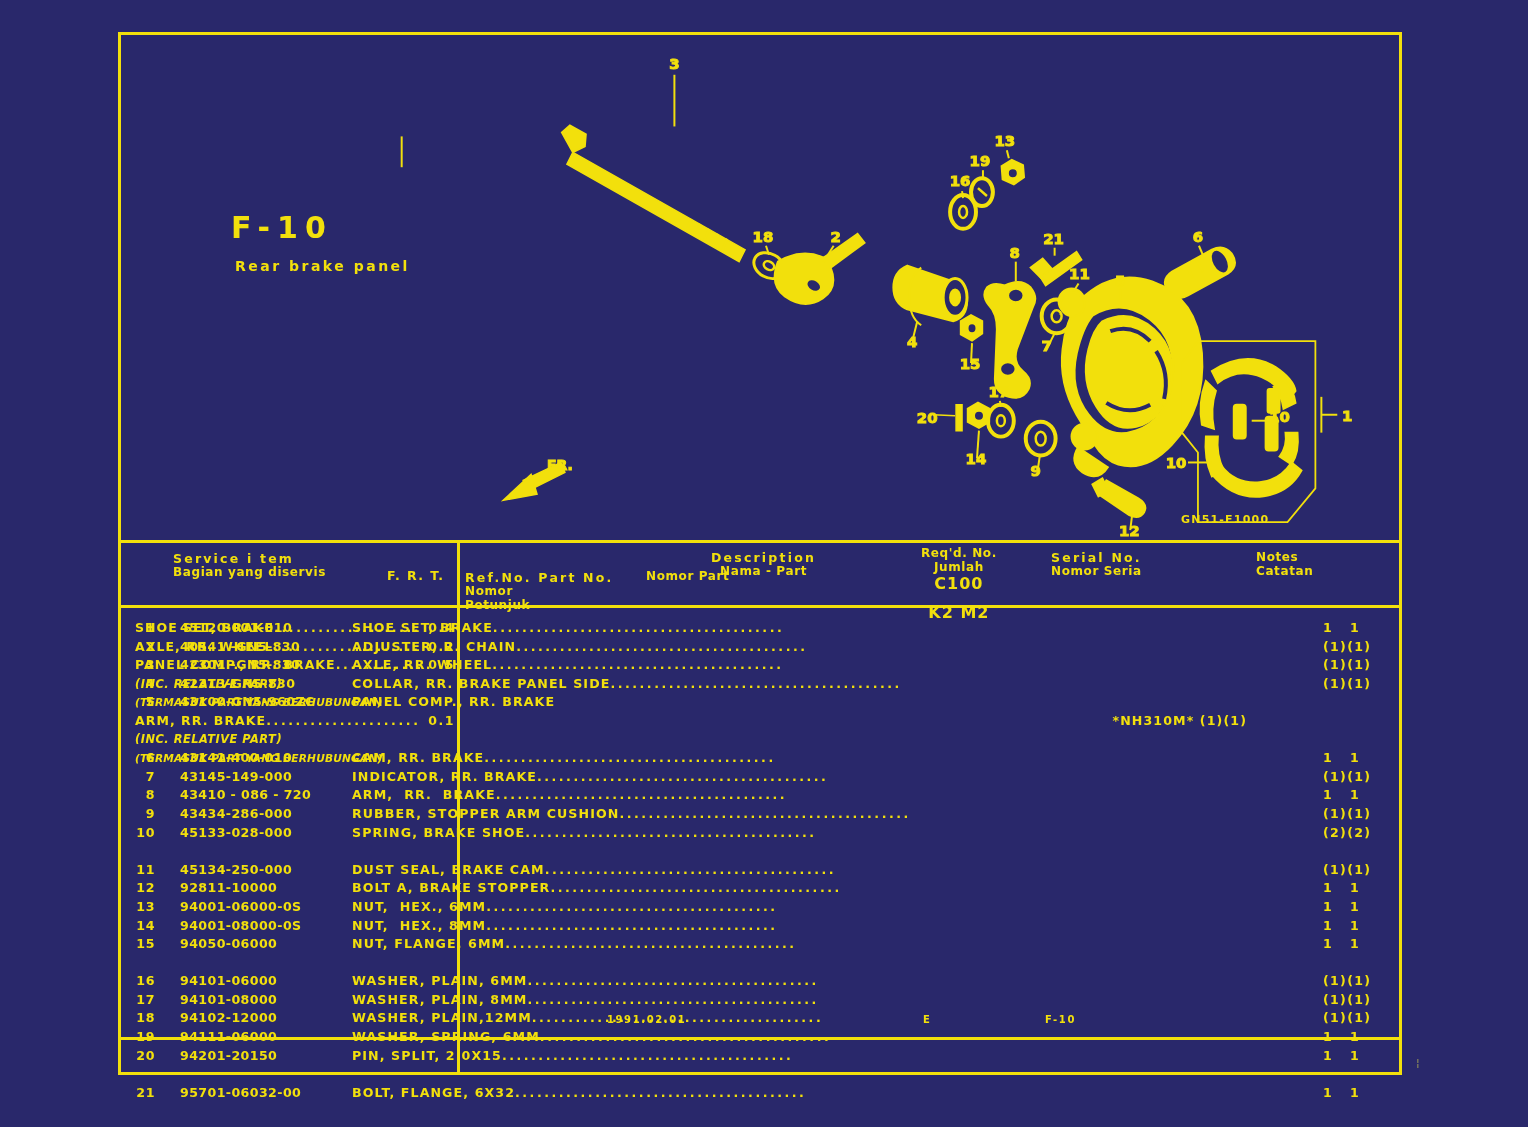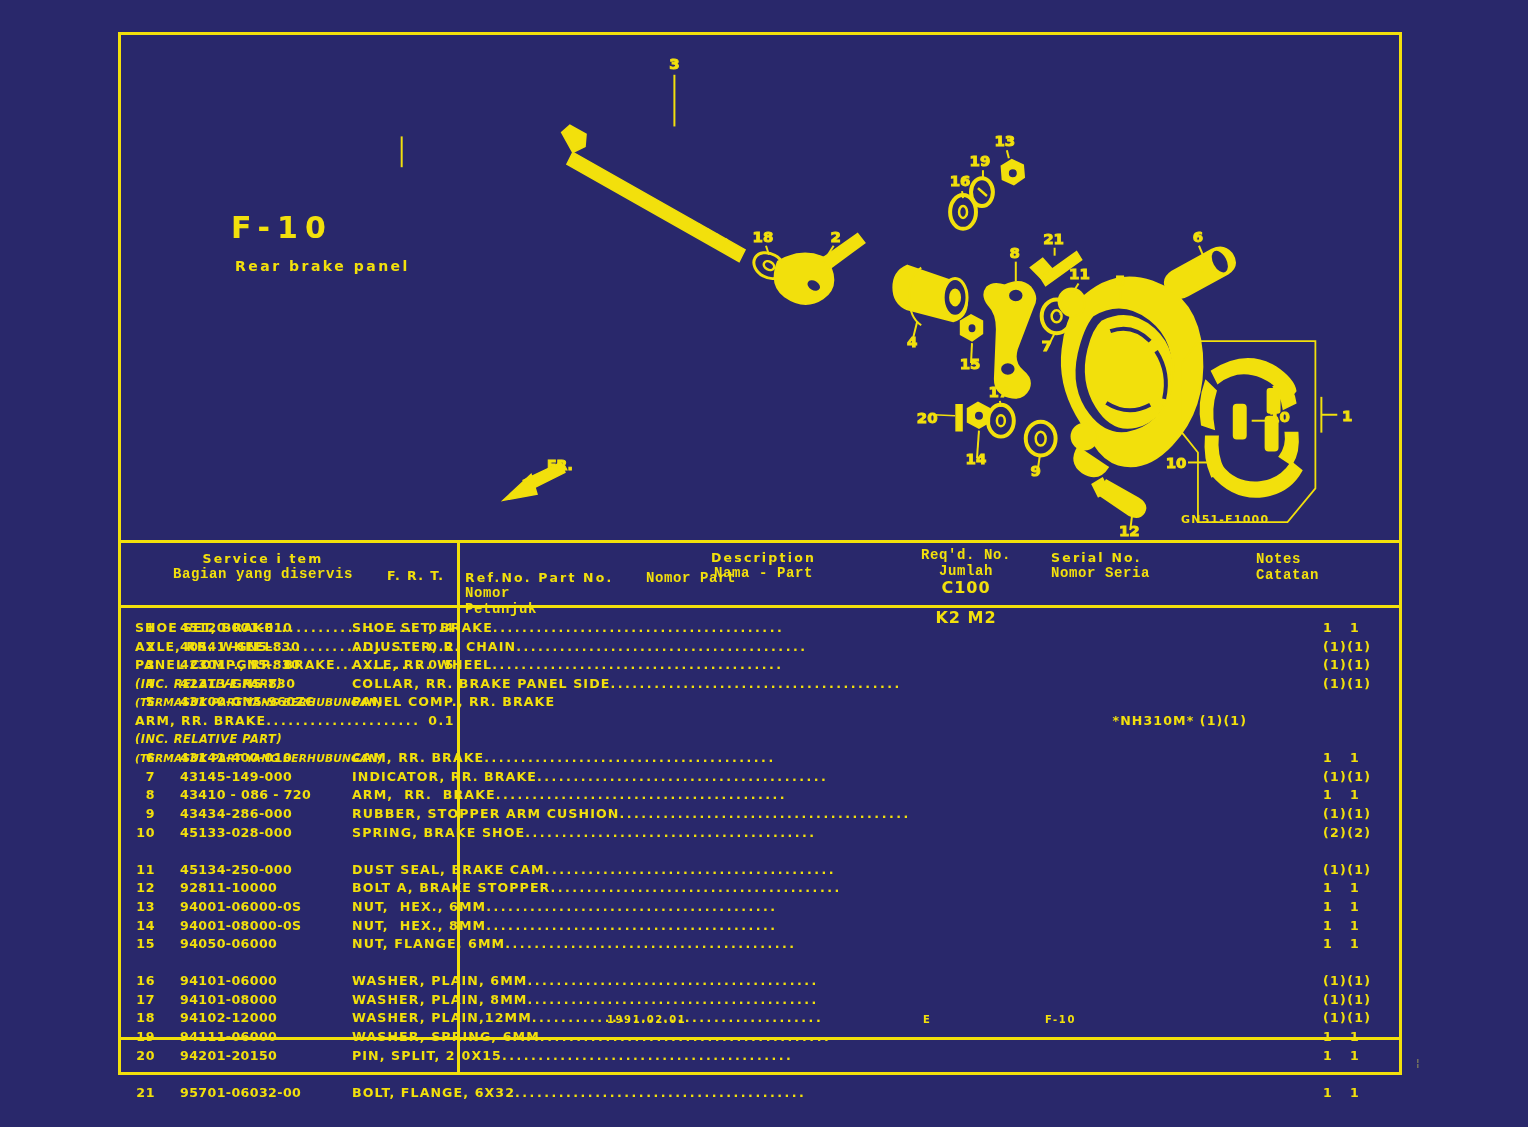--- a/index.html
+++ b/index.html
@@ -40,24 +40,24 @@
   }
   .head-rule{
     position:absolute;left:0;right:0;top:62px;height:3px;background:#f2e00c;
   }
   .foot-rule{
     position:absolute;left:0;right:0;bottom:32px;height:3px;background:#f2e00c;
   }
 
   .hdr{position:absolute;font-weight:bold;line-height:1.15;}
   .hdr .en{font-size:12.5px;letter-spacing:2.2px;}
-  .hdr .id{font-size:14px;letter-spacing:0.6px;font-family:Liberation Mono, monospace;}
+  .hdr .id{font-size:12px;letter-spacing:0.6px;}
   .hdr .sm{font-size:16px;letter-spacing:1px;}
 
-  .h-service{left:52px;top:9px;text-align:center;}
+  .h-service{left:52px;top:9px;}
   .h-frt{left:266px;top:26px;font-size:12.5px;letter-spacing:1.4px;}
   .h-ref{left:344px;top:8px;margin-top:20px;}
   .h-desc{left:590px;top:8px;text-align:center;}
   .h-req{left:800px;top:4px;text-align:center;}
   .h-serial{left:930px;top:8px;}
   .h-notes{left:1135px;top:8px;}
 
   .svc-list{position:absolute;left:14px;top:76px;width:320px;}
   .svc-row{
     display:flex;font-size:12.5px;font-weight:bold;letter-spacing:1.05px;

